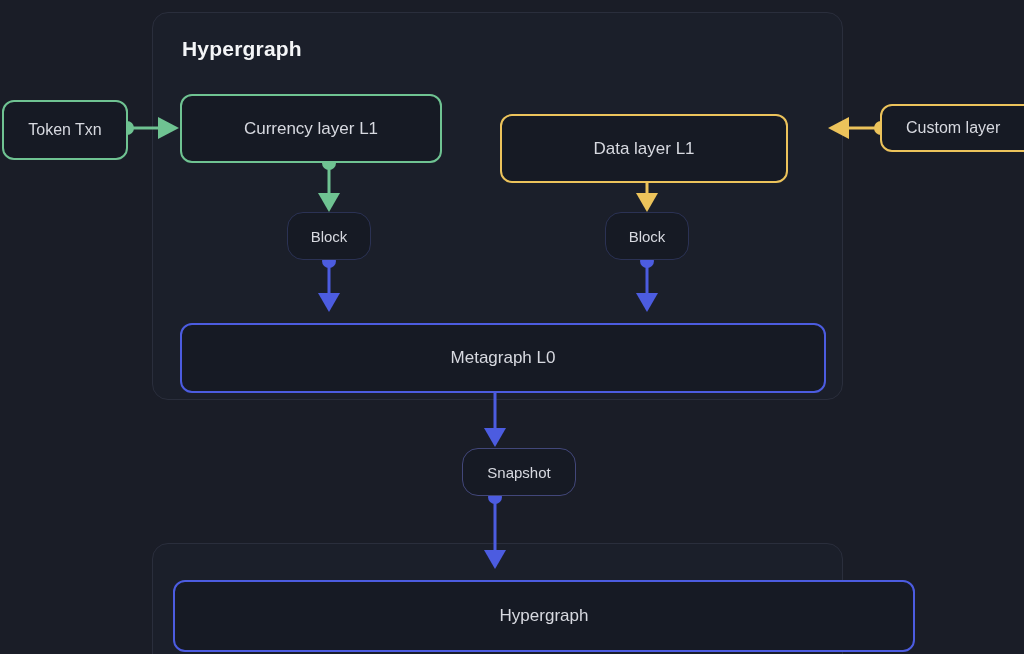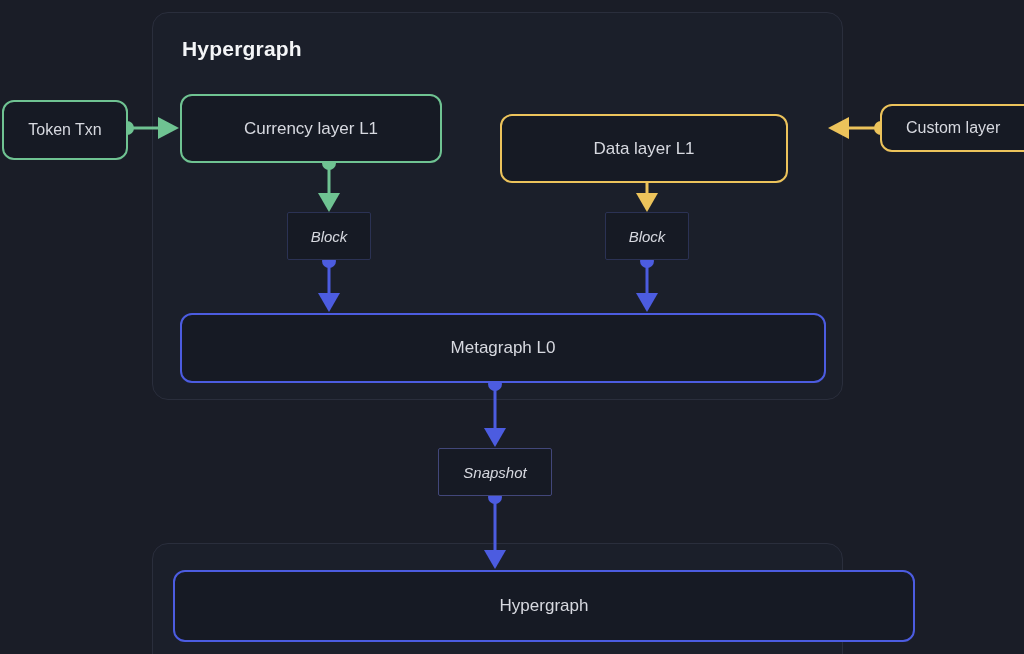--- a/index.html
+++ b/index.html
@@ -42,27 +42,27 @@
   .node {
     position: absolute;
     display: flex;
     align-items: center;
     justify-content: center;
     background: var(--box-fill);
     color: var(--text);
     border-radius: 12px;
     font-size: 17px;
   }
-  .node.small { border-radius: 2px; font-size: 15px; font-style: italic; }
+  .node.small { border-radius: 16px; font-size: 15px; }
 
   .border-green  { border: 2px solid var(--green); }
   .border-yellow { border: 2px solid var(--yellow); }
-  .border-blue   { border: 2px solid var(--blue); }
+  .border-blue   { border: 2px solid var(--blue); margin-top: 10px; }
   .border-block  { border: 1.5px solid var(--block-border); }
-  .border-snap   { border: 1.5px solid var(--snapshot-border); }
+  .border-snap   { border: 1.5px solid var(--snapshot-border); margin-left: 24px; }
 
   #token-txn     { left: 2px;   top: 100px; width: 126px; height: 60px; font-size: 16px; }
   #currency-l1   { left: 180px; top: 94px;  width: 262px; height: 69px; }
   #data-l1       { left: 500px; top: 94px;  width: 288px; height: 69px; margin-top: 20px; }
   #custom-data   { left: 880px; top: 104px; width: 166px; height: 48px; font-size: 16px;
                    justify-content: flex-start; padding-left: 24px; }
   #block-left    { left: 287px; top: 212px; width: 84px;  height: 48px; }
   #block-right   { left: 605px; top: 212px; width: 84px;  height: 48px; }
   #metagraph-l0  { left: 180px; top: 313px; width: 646px; height: 70px; }
   #snapshot      { left: 438px; top: 448px; width: 114px; height: 48px; }

